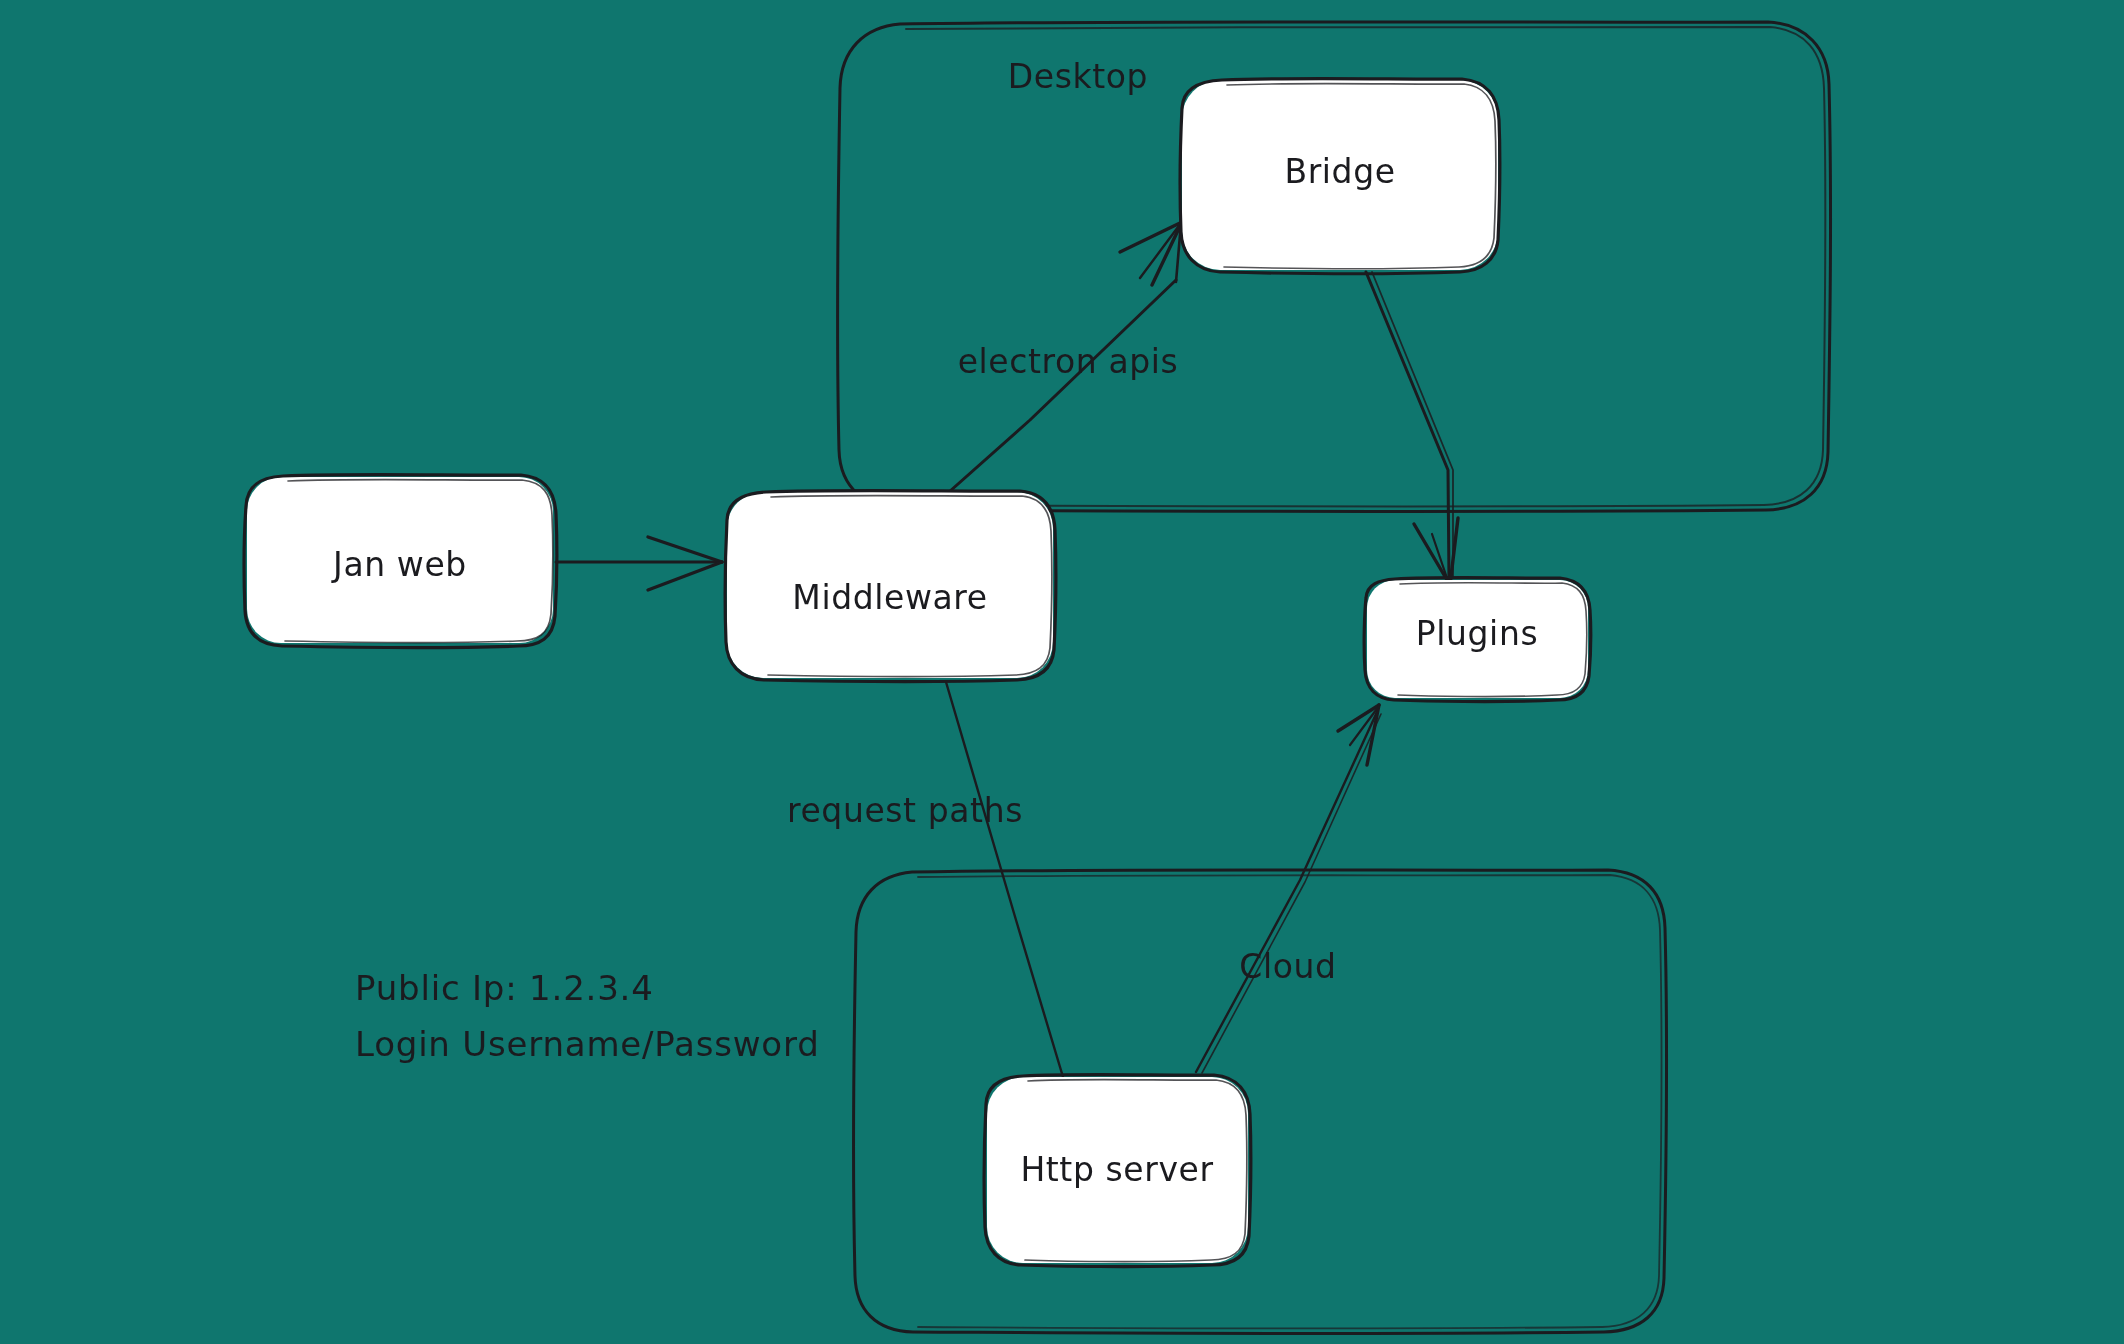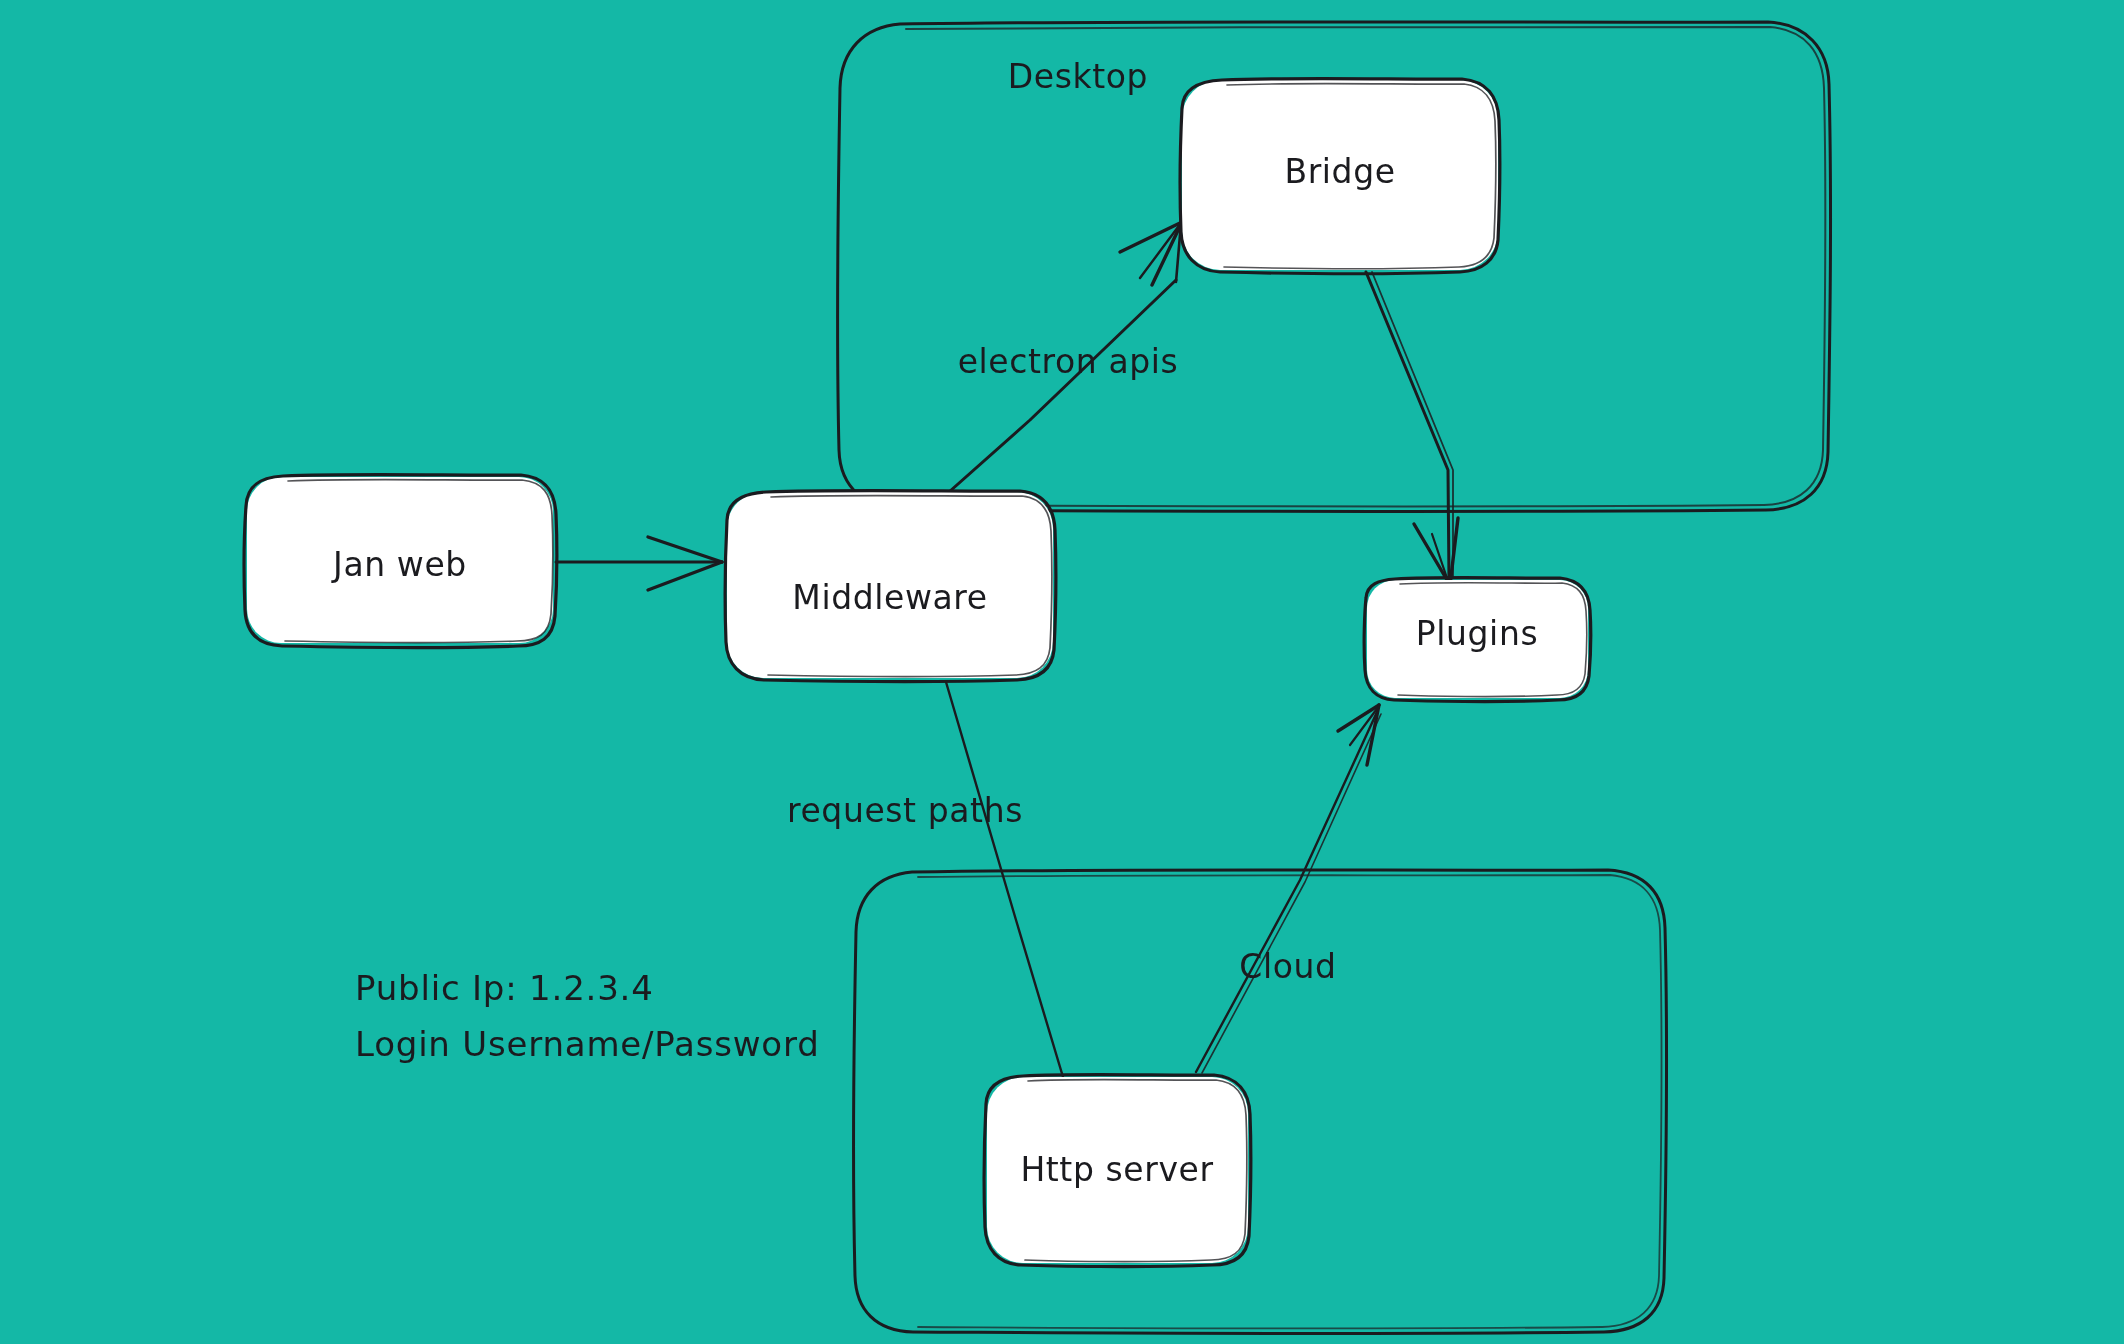--- a/index.html
+++ b/index.html
@@ -11,21 +11,21 @@
   body {
     width: 2124px;
     height: 1344px;
     overflow: hidden;
     font-family: "DejaVu Sans", sans-serif;
   }
   #canvas-wrap {
     position: relative;
     width: 2124px;
     height: 1344px;
-    background: #14b8a6;
+    background: #0f766e;
   }
   svg#diagram {
     position: absolute;
     top: 0;
     left: 0;
     width: 2124px;
     height: 1344px;
     display: block;
   }
   .stroke {

